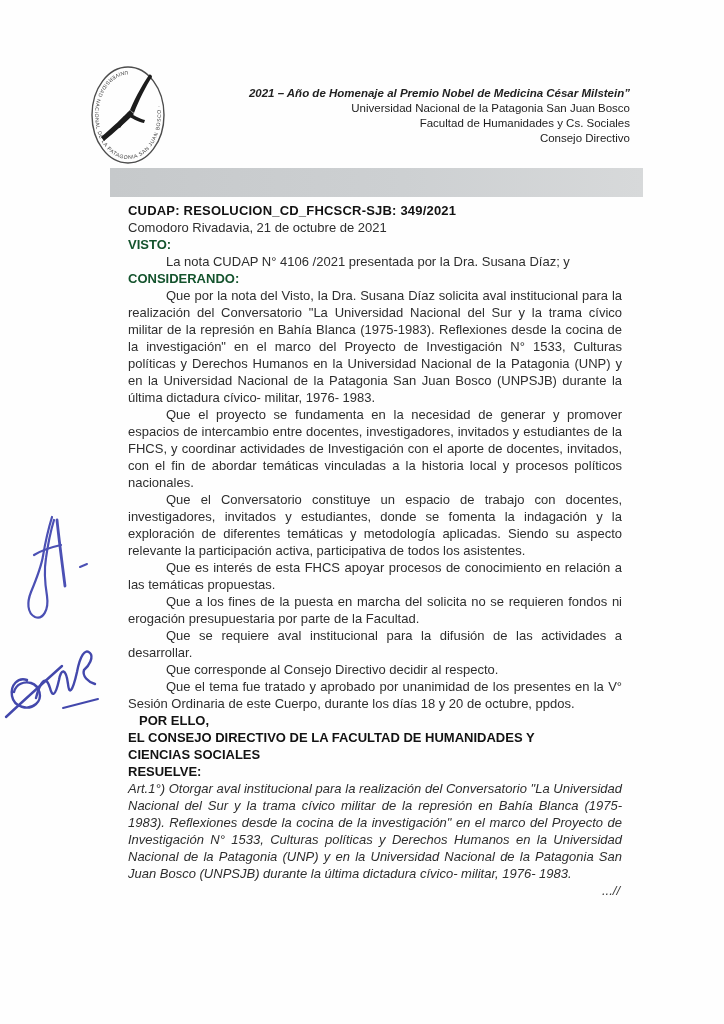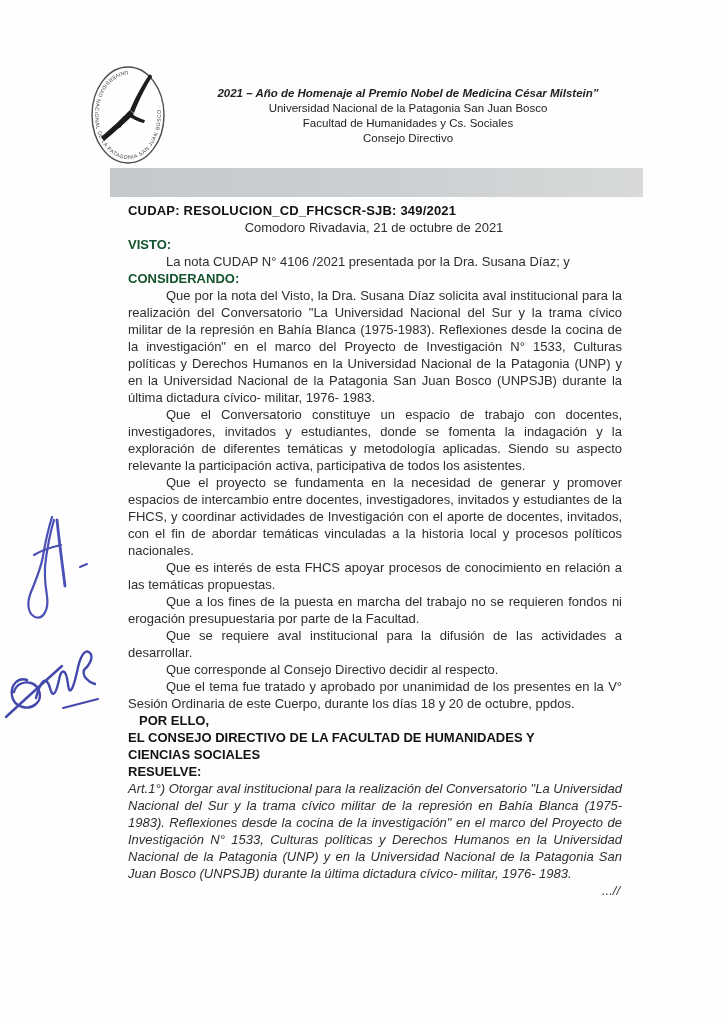--- a/index.html
+++ b/index.html
@@ -10,38 +10,38 @@
     background:#fefefe;
     font-family:"Liberation Sans", sans-serif;
     color:#2e2e2e;
     overflow:hidden;
   }
 
   
   .logo { position:absolute; left:86px; top:62px; width:84px; height:106px; }
   .header-block {
     position:absolute; left:186px; top:86px; width:444px;
-    text-align:center; color:#1d1d1d;
+    text-align:right; color:#1d1d1d;
     font-size:11.5px; line-height:15px;
   }
   .motto { font-style:italic; font-weight:bold; color:#222; }
 
   .grey-bar {
     position:absolute; left:110px; top:168px; width:533px; height:29px;
     background:linear-gradient(90deg,#c6c9cb 0%,#cdd0d2 55%,#d7d9da 100%);
   }
 
   
   .doc-body {
     position:absolute; left:128px; top:202px; width:494px;
     font-size:13px; line-height:17px; color:#2e2e2e;
   }
   .doc-body p { margin:0; }
   .cudap { font-weight:bold; color:#121212; letter-spacing:0.2px; }
-  .dateline { text-align:center; margin-top:3px; padding-right:2px; }
+  .dateline { text-align:left; margin-top:3px; padding-right:2px; }
   .section-label { font-weight:bold; color:#14532d; }
   .visto-label { margin-top:11px; }
   .visto-text { text-indent:38px; }
   .considerando-label { margin-top:13px; }
   .para { text-align:justify; text-indent:38px; }
   .porello-label { font-weight:bold; color:#121212; margin-top:14px;padding-left:11px; }
   .resolve-line { font-weight:bold; color:#121212; text-align:left; }
   .resuelve { text-underline-offset:2px; }
   .article { text-align:justify; margin-top:26px;font-style:italic; }
   .continuation { text-align:right; font-style:italic; margin-top:9px; padding-right:2px; color:#3a3a3a; }
@@ -85,24 +85,24 @@
 
   <div class="doc-body">
     <p class="cudap">CUDAP: RESOLUCION_CD_FHCSCR-SJB: 349/2021</p>
     <p class="dateline">Comodoro Rivadavia, 21 de octubre de 2021</p>
 
     <p class="section-label visto-label">VISTO:</p>
     <p class="visto-text">La nota CUDAP N° 4106 /2021 presentada por la Dra. Susana Díaz; y</p>
 
     <p class="section-label considerando-label">CONSIDERANDO:</p>
     <p class="para">Que por la nota del Visto, la Dra. Susana Díaz solicita aval institucional para la realización del Conversatorio "La Universidad Nacional del Sur y la trama cívico militar de la represión en Bahía Blanca (1975-1983). Reflexiones desde la cocina de la investigación" en el marco del Proyecto de Investigación N° 1533, Culturas políticas y Derechos Humanos en la Universidad Nacional de la Patagonia (UNP) y en la Universidad Nacional de la Patagonia San Juan Bosco (UNPSJB) durante la última dictadura cívico- militar, 1976- 1983.</p>
+    <p class="para">Que el proyecto se fundamenta en la necesidad de generar y promover espacios de intercambio entre docentes, investigadores, invitados y estudiantes de la FHCS, y coordinar actividades de Investigación con el aporte de docentes, invitados, con el fin de abordar temáticas vinculadas a la historia local y procesos políticos nacionales.</p>
     <p class="para">Que el Conversatorio constituye un espacio de trabajo con docentes, investigadores, invitados y estudiantes, donde se fomenta la indagación y la exploración de diferentes temáticas y metodología aplicadas. Siendo su aspecto relevante la participación activa, participativa de todos los asistentes.</p>
-    <p class="para">Que el proyecto se fundamenta en la necesidad de generar y promover espacios de intercambio entre docentes, investigadores, invitados y estudiantes de la FHCS, y coordinar actividades de Investigación con el aporte de docentes, invitados, con el fin de abordar temáticas vinculadas a la historia local y procesos políticos nacionales.</p>
     <p class="para">Que es interés de esta FHCS apoyar procesos de conocimiento en relación a las temáticas propuestas.</p>
-    <p class="para">Que a los fines de la puesta en marcha del trabajo no se requieren fondos ni erogación presupuestaria por parte de la Facultad.</p>
+    <p class="para">Que a los fines de la puesta en marcha del solicita no se requieren fondos ni erogación presupuestaria por parte de la Facultad.</p>
     <p class="para">Que se requiere aval institucional para la difusión de las actividades a desarrollar.</p>
     <p class="para">Que corresponde al Consejo Directivo decidir al respecto.</p>
     <p class="para">Que el tema fue tratado y aprobado por unanimidad de los presentes en la V° Sesión Ordinaria de este Cuerpo, durante los días 18 y 20 de octubre, ppdos.</p>
 
     <p class="porello-label">POR ELLO,</p>
     <p class="resolve-line">EL CONSEJO DIRECTIVO DE LA FACULTAD DE HUMANIDADES Y</p>
     <p class="resolve-line">CIENCIAS SOCIALES</p>
     <p class="resolve-line resuelve">RESUELVE:</p>
 
     <p class="article">Art.1°) Otorgar aval institucional para la realización del Conversatorio "La Universidad Nacional del Sur y la trama cívico militar de la represión en Bahía Blanca (1975-1983). Reflexiones desde la cocina de la investigación" en el marco del Proyecto de Investigación N° 1533, Culturas políticas y Derechos Humanos en la Universidad Nacional de la Patagonia (UNP) y en la Universidad Nacional de la Patagonia San Juan Bosco (UNPSJB) durante la última dictadura cívico- militar, 1976- 1983.</p>

